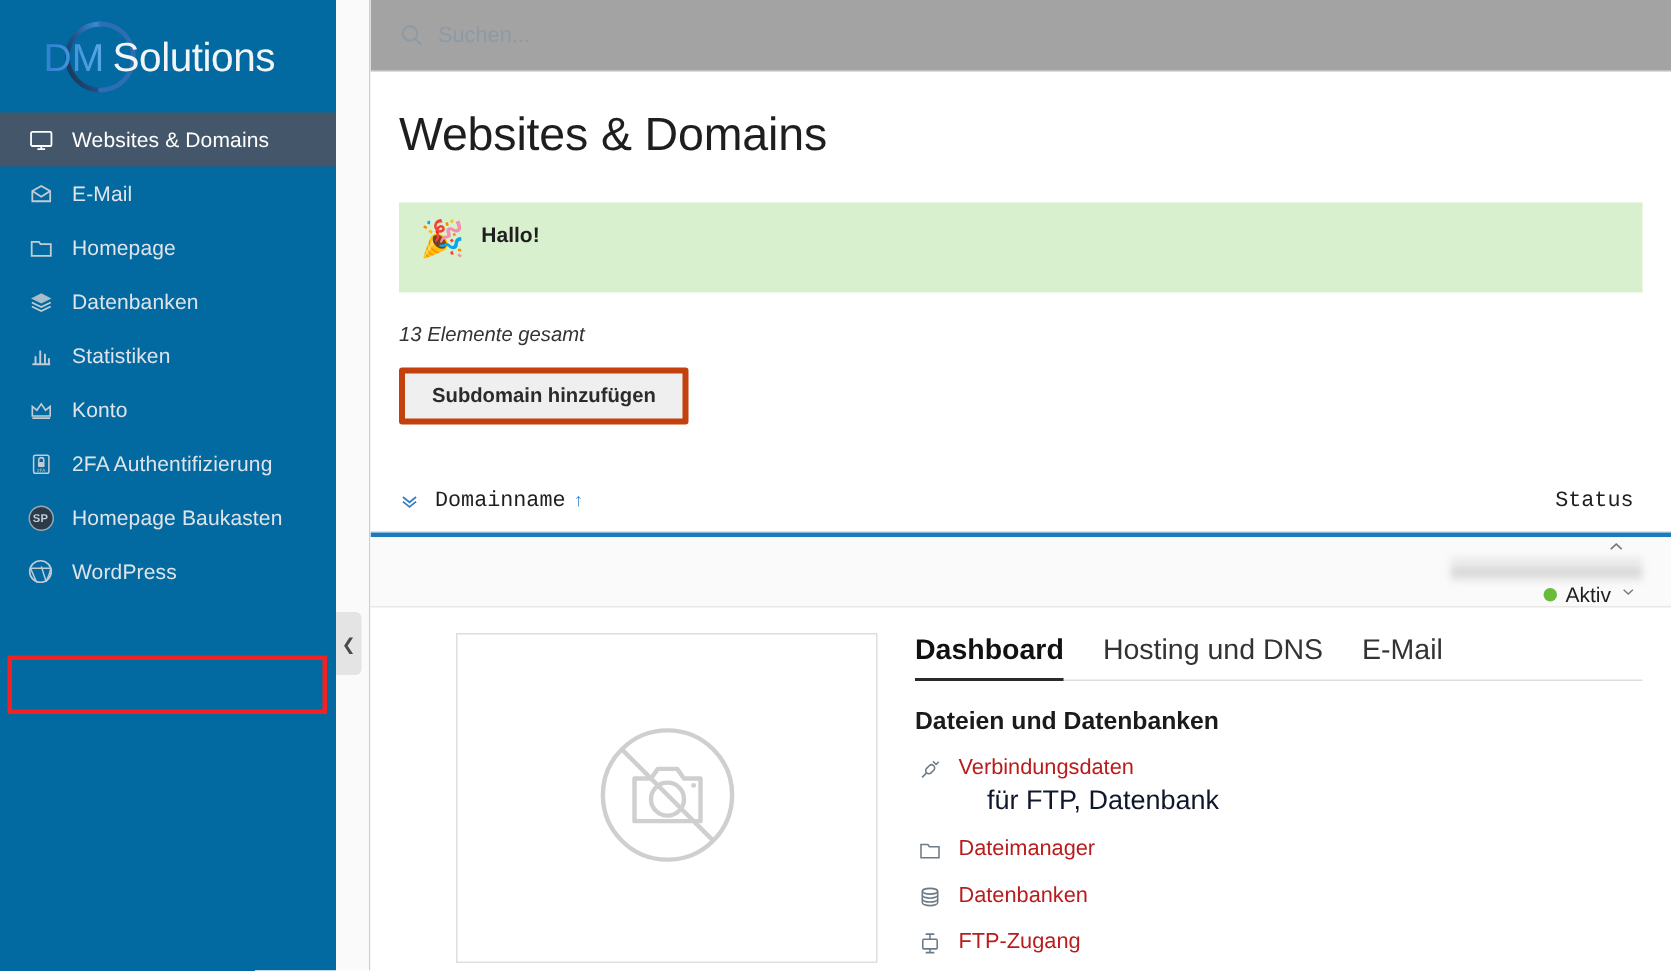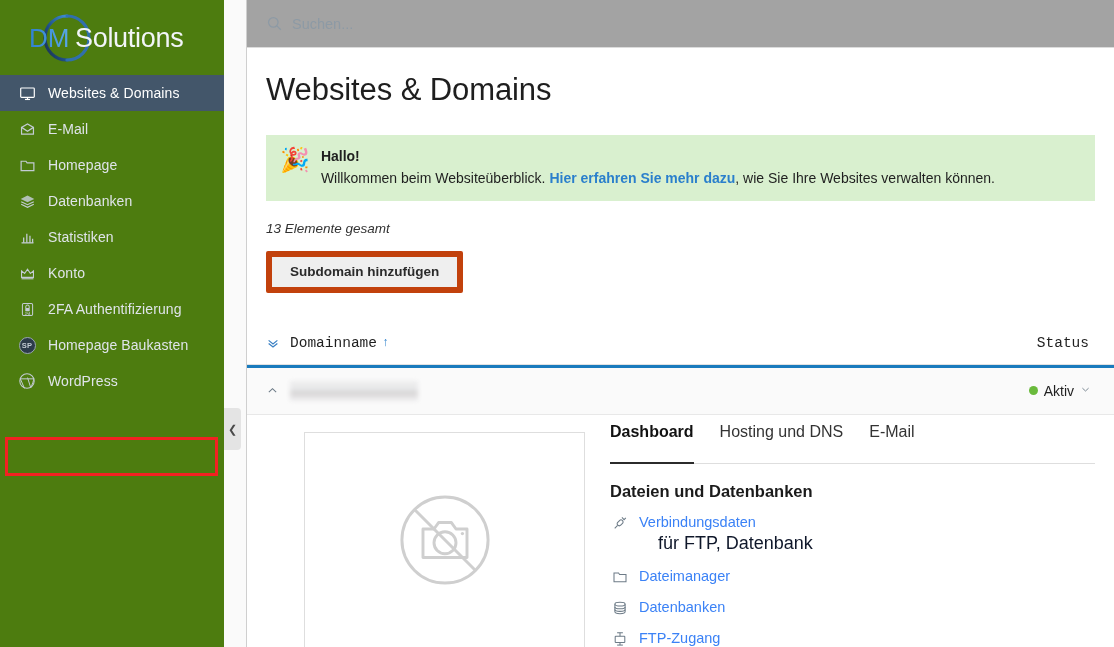--- a/index.html
+++ b/index.html
@@ -7,21 +7,21 @@
     width: 1114px; height: 647px;
     overflow: hidden;
     font-family: "Liberation Sans", sans-serif;
     background: #ffffff;
   }
   .app { position: relative; width: 1114px; height: 647px; display: flex; }
 
   
   .sidebar {
     width: 224px; height: 647px;
-    background: #4d7c0f;
+    background: #0369a1;
     flex: 0 0 224px;
     position: relative;
     overflow: hidden;
   }
   .logo-wrap {
     height: 75px;
     display: flex; align-items: center; justify-content: center;
     padding-left: 6px;
   }
   .logo { position: relative; width: 200px; height: 60px; }
@@ -141,21 +141,21 @@
   .total-count {
     font-size: 13.5px; color: #333;
     padding: 20px 0 0 19px;
     font-style: italic;
   }
 
   .btn-row { padding: 15px 0 0 19px; }
   .btn {
     display: inline-block;
     background: #efefef;
-    border: 6px solid #c2410c;
+    border: 4px solid #c2410c;
     border-radius: 2px;
     font-family: "Liberation Sans", sans-serif;
     font-size: 13.5px;
     font-weight: bold;
     color: #2b2b2b;
     padding: 7px 18px 8px 18px;
     cursor: pointer;
   }
 
   
@@ -177,23 +177,24 @@
     margin-left: auto;
     font-size: 14.5px; color: #1f1f1f;
     padding-right: 6px;
   }
 
   .row-card {
     border-top: 3px solid #1a7bbd;
     background: #fafafa;
   }
   .row-head {
-    display: flex; align-items: center;
+    display: flex; align-items: flex-end;
     height: 46px;
     padding: 0 19px 0 19px;
+    flex-direction: column;
   }
   .row-chev { width: 24px; color: #6d7b87; font-size: 12px; cursor: pointer; display:flex;align-items:center;}
   .blur-name {
     width: 128px; height: 20px;
     background: linear-gradient(180deg,
       #ededed 0%, #e9e9ea 42%,
       #dadbdd 48%, #d9d6d6 62%, #e4e3e5 80%, #efefef 100%);
     filter: blur(2.2px);
     border-radius: 1px;
   }
@@ -223,22 +224,22 @@
   }
 
   .detail { flex: 1 1 auto; padding-top: 1px; min-width: 0; }
   .tabs {
     display: flex; align-items: flex-end;
     gap: 26px;
     border-bottom: 1px solid #dedede;
     height: 31px;
   }
   .tab {
-    font-size: 16px; color: #333;
-    padding-bottom: 22px; cursor: pointer;
+    font-size: 19px; color: #333;
+    padding-bottom: 8px; cursor: pointer;
     position: relative; white-space: nowrap;
   }
   .tab.active { color: #111; font-weight: bold; }
   .tab.active::after {
     content: ""; position: absolute;
     left: 0; right: 0; bottom: -1px;
     height: 2px; background: #2b2b2b;
   }
 
   .sec-title {
@@ -248,21 +249,21 @@
   .link-item {
     display: flex; align-items: flex-start;
     margin-bottom: 13px;
   }
   .link-item .lico {
     width: 20px; flex: 0 0 20px;
     margin-right: 9px; color: #6d7b87;
     display: flex; align-items: center; justify-content: center;
     padding-top: 2px;
   }
-  .link-text { font-size: 14.5px; color: #3b82f6; cursor: pointer; line-height: 1.25; }
+  .link-text { font-size: 14.5px; color: #b91c1c; cursor: pointer; line-height: 1.25; }
   .link-sub { font-size: 18px; color: #0f172a; margin-top: 2px; margin-left: 19px; }
 </style>
 </head>
 <body>
 
 <div class="app">
 
   <aside class="sidebar">
 
     <div class="logo-wrap">
@@ -407,21 +408,20 @@
       </span>
       <input class="search-input" type="text" placeholder="Suchen..." style="">
     </div>
 
     <h1 class="page-title">Websites &amp; Domains</h1>
 
     <div class="banner">
       <span class="emoji">🎉</span>
       <div class="banner-body">
         <div class="banner-title">Hallo!</div>
-        <div class="banner-text"><span>Willkommen beim Websiteüberblick. </span><a href="#">Hier erfahren Sie mehr dazu</a><span>, wie Sie Ihre Websites verwalten können.</span></div>
       </div>
     </div>
 
     <div class="total-count">13 Elemente gesamt</div>
 
     <div class="btn-row">
       <button class="btn">Subdomain hinzufügen</button>
     </div>
 
     <div class="tbl">

